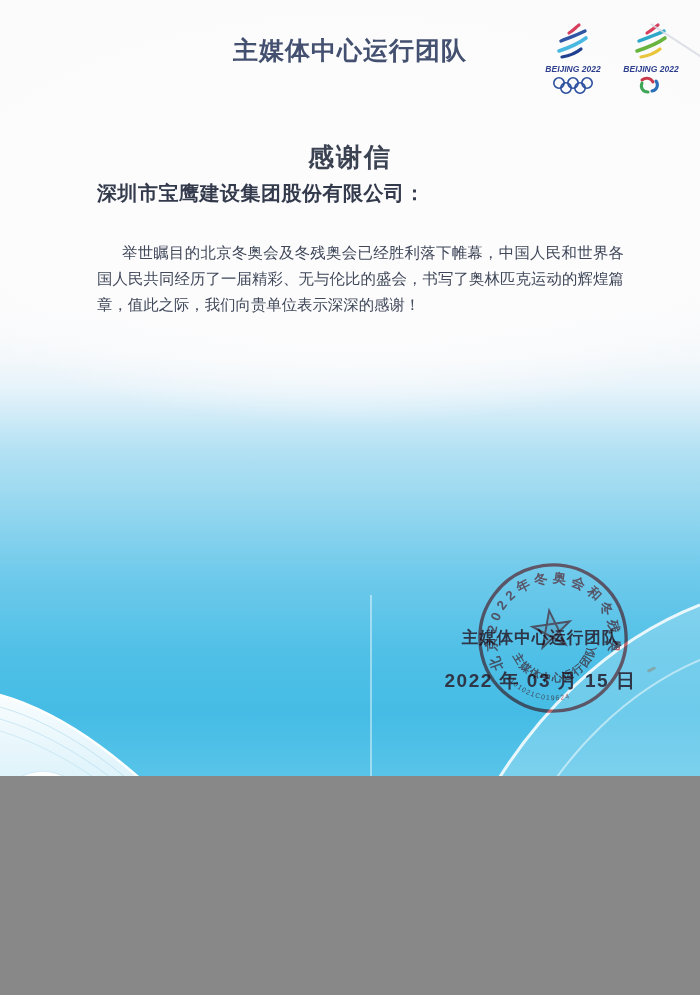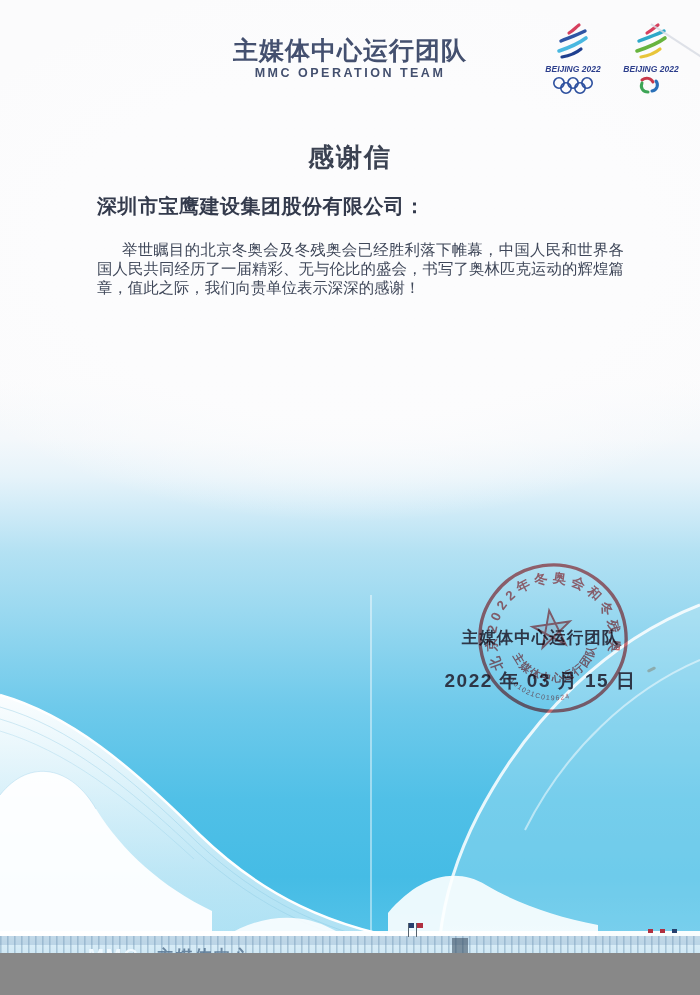--- a/index.html
+++ b/index.html
@@ -1,17 +1,17 @@
 <!DOCTYPE html>
 <html><head>
 <meta charset="utf-8">
 <style>
   html,body{margin:0;padding:0;background:#888;}
   .page{
-    position:relative;width:700px;height:953px;overflow:hidden;margin:0 auto;
+    position:relative;width:700px;height:776px;overflow:hidden;margin:0 auto;
     font-family:"Liberation Sans","DejaVu Sans",sans-serif;
     background:linear-gradient(180deg,
       #fbfbfc 0%, #fbfbfc 40%, #f4f8fb 46%,
       #e6f3fa 50%, #cdeaf7 54%, #b3e1f3 58%,
       #9bd9f0 64%, #6fcaeb 74%, #50c0e7 84%,
       #45bce5 92%, #58c4e9 100%);
   }
   
   .page::before{
     content:"";position:absolute;inset:0;pointer-events:none;
@@ -20,45 +20,44 @@
   }
   .hdr-title{position:absolute;top:34px;left:0;width:100%;text-align:center;
     font-size:25px;font-weight:bold;color:#44506f;letter-spacing:1px;}
   .hdr-sub{position:absolute;top:66px;left:0;width:100%;text-align:center;
     font-size:12.5px;font-weight:bold;color:#44506f;letter-spacing:2.5px;}
   .logo{position:absolute;top:20px;}
   .logo.oly{left:541px;}
   .logo.para{left:618px;}
   .letter-title{position:absolute;top:140px;left:0;width:100%;text-align:center;
     font-size:26px;font-weight:bold;color:#3b4252;letter-spacing:2px;}
-  .recipient{position:absolute;top:193px;left:97px;
+  .recipient{position:absolute;top:180px;left:97px;
     font-size:20px;font-weight:bold;color:#333a4c;letter-spacing:.5px;}
   .body-text{position:absolute;top:240px;left:97px;width:527px;
-    font-size:15.4px;line-height:19px;color:#3f4759;
+    font-size:15.4px;line-height:26px;color:#3f4759;
     text-align:justify;text-justify:inter-character;}
   .body-text p{margin:0;text-indent:25px;}
   .signature{position:absolute;top:627px;left:428px;width:225px;text-align:center;z-index:2;}
   .sig-team{font-size:16.5px;font-weight:bold;color:#2e3647;letter-spacing:1px;}
   .sig-date{margin-top:19px;font-size:19px;font-weight:bold;color:#2e3647;letter-spacing:1.5px;}
   .seal{position:absolute;left:474px;top:559px;width:158px;height:158px;z-index:3;
     transform:rotate(-8deg);opacity:.82;mix-blend-mode:multiply;}
   .scene{position:absolute;left:0;top:545px;width:700px;height:450px;z-index:1;}
   .crease{position:absolute;left:646px;top:40px;width:62px;height:2px;
     background:#d7dbe2;transform:rotate(33deg);opacity:.8;}
   .speck{position:absolute;left:647px;top:668px;width:9px;height:3px;
     background:#6a7566;transform:rotate(-25deg);border-radius:2px;opacity:.7;}
   .seal text{font-family:"Liberation Sans","DejaVu Sans",sans-serif;}
 </style>
 </head>
 <body>
 
 <div class="page">
 
   <div class="hdr-title">主媒体中心运行团队</div>
-  <div class="hdr-sub">MMC OPERATION TEAM</div>
 
   <svg class="logo oly" width="64" height="84" viewBox="0 0 64 84">
     <g>
       <path d="M38,5 C34,8 33,10 28,13" stroke="#d6405e" stroke-width="3.2" fill="none" stroke-linecap="round"></path>
       <path d="M44,11 C36,15 30,17 20,21" stroke="#2f55a4" stroke-width="3.4" fill="none" stroke-linecap="round"></path>
       <path d="M45,18 C37,24 30,27 18,31" stroke="#49b8e0" stroke-width="3.6" fill="none" stroke-linecap="round"></path>
       <path d="M40,29 C34,34 27,36 21,37" stroke="#1f3f8f" stroke-width="3.2" fill="none" stroke-linecap="round"></path>
     </g>
     <text x="32" y="52" text-anchor="middle" font-size="8.5" font-weight="bold" font-style="italic" fill="#2c3e8c">BEIJING 2022</text>
     <g stroke="#2c4f9e" stroke-width="1.6" fill="none">

